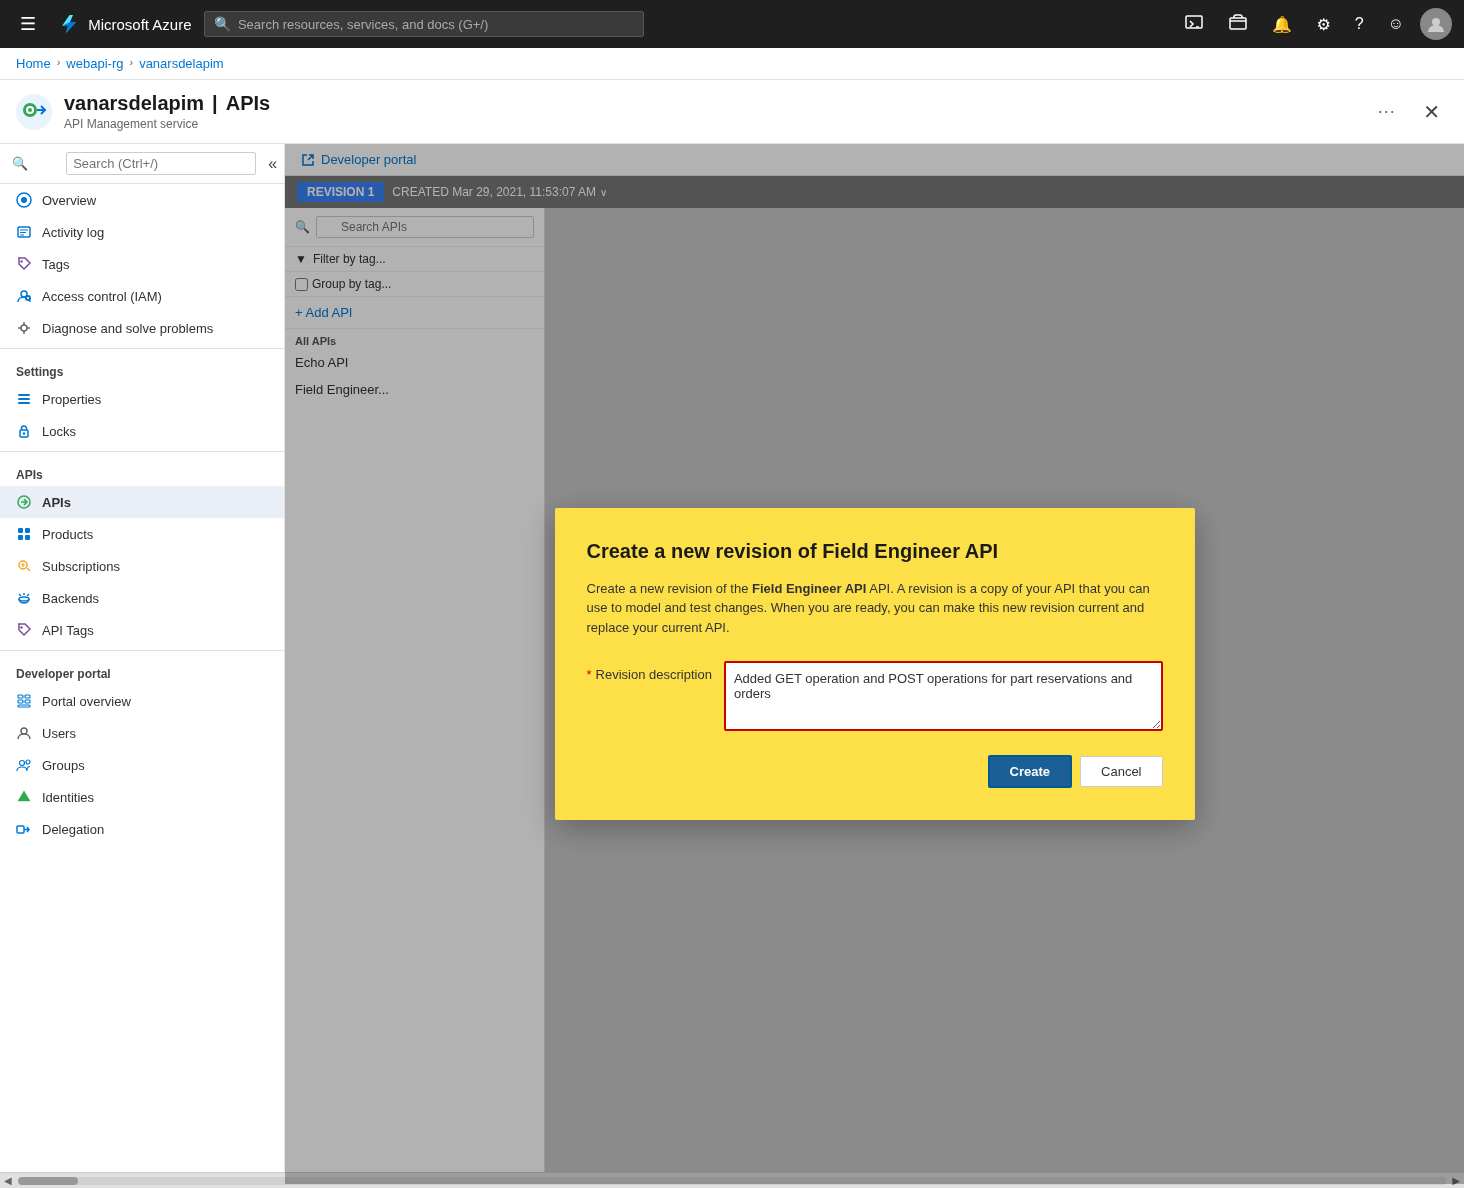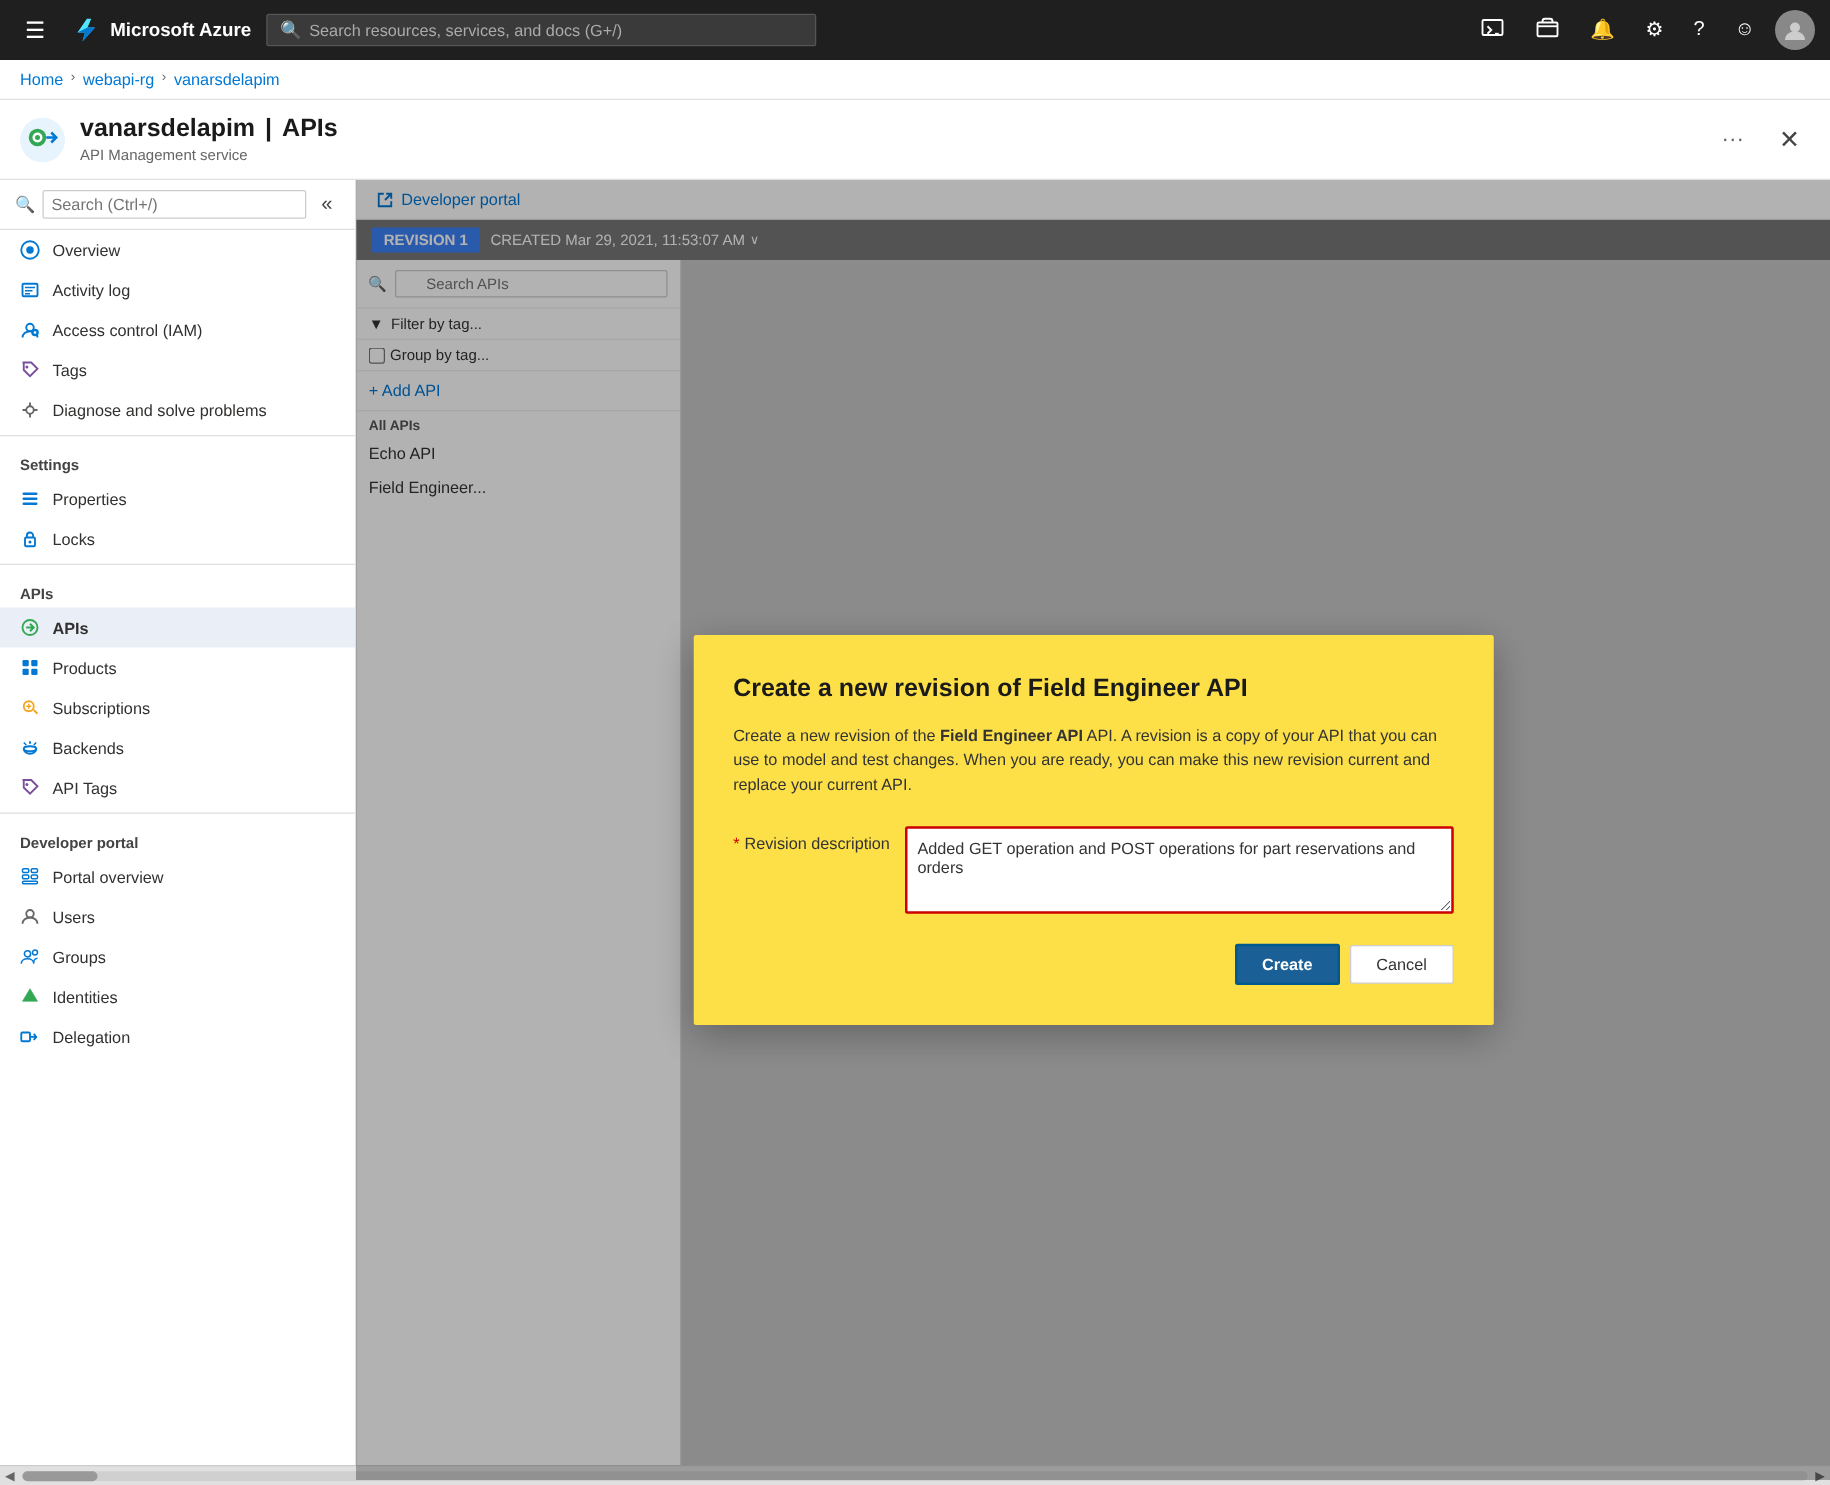--- a/index.html
+++ b/index.html
@@ -3,21 +3,21 @@
   <meta charset="utf-8">
   <style>
     * { box-sizing: border-box; margin: 0; padding: 0; }
     body { font-family: 'Segoe UI', Arial, sans-serif; font-size: 13px; background: #f3f2f1; overflow: hidden; width: 1464px; height: 1188px; }
 
     
     .topbar {
       display: flex; align-items: center; background: #1f1f1f; height: 48px; padding: 0 12px; gap: 12px; position: relative; z-index: 100;
     }
     .topbar-hamburger { color: #fff; font-size: 18px; cursor: pointer; padding: 4px 8px; }
-    .topbar-logo { display: flex; align-items: center; gap: 8px; color: #fff; font-size: 15px; font-weight: 700; white-space: nowrap; }
+    .topbar-logo { display: flex; align-items: center; gap: 8px; color: #fff; font-size: 15px; font-weight: 400; white-space: nowrap; }
     .topbar-logo-icon { width: 24px; height: 24px; }
     .topbar-search {
       display: flex; align-items: center; background: #3a3a3a; border: 1px solid #555; border-radius: 2px;
       padding: 4px 10px; gap: 6px; flex: 1; max-width: 440px; color: #ccc; font-size: 13px; cursor: text;
     }
     .topbar-search-icon { color: #aaa; font-size: 14px; }
     .topbar-right { margin-left: auto; display: flex; align-items: center; gap: 8px; }
     .topbar-icon-btn { color: #fff; font-size: 16px; padding: 6px 8px; cursor: pointer; border-radius: 2px; }
     .topbar-avatar { width: 32px; height: 32px; border-radius: 50%; background: #888; display: flex; align-items: center; justify-content: center; color: #fff; font-size: 14px; cursor: pointer; }
 
@@ -36,21 +36,21 @@
     .page-header-subtitle { font-size: 12px; color: #666; margin-top: 2px; }
     .page-header-dots { color: #666; cursor: pointer; font-size: 18px; padding: 4px 8px; }
     .page-header-close { color: #444; cursor: pointer; font-size: 20px; margin-left: auto; padding: 4px 8px; }
 
     
     .main-layout { display: flex; height: calc(1188px - 48px - 38px - 62px); background: #f3f2f1; }
 
     
     .sidebar { width: 285px; background: #fff; border-right: 1px solid #e0e0e0; display: flex; flex-direction: column; overflow-y: auto; flex-shrink: 0; }
     .sidebar-search { display: flex; align-items: center; gap: 6px; padding: 8px 12px; border-bottom: 1px solid #e0e0e0; }
-    .sidebar-search input { flex: 1; border: 1px solid #ccc; border-radius: 2px; padding: 4px 8px; font-size: 13px; color: #666; }
+    .sidebar-search input { flex: 1; border: 1px solid #ccc; border-radius: 2px; padding: 4px 8px; font-size: 13px; color: #666; margin-left: 32px; }
     .sidebar-collapse-btn { color: #444; cursor: pointer; font-size: 16px; padding: 2px 6px; }
 
     .sidebar-item { display: flex; align-items: center; gap: 10px; padding: 8px 16px; cursor: pointer; color: #323130; font-size: 13px; }
     .sidebar-item.active { background: #e9eef7; font-weight: 600; }
     .sidebar-item-icon { width: 16px; height: 16px; flex-shrink: 0; display: flex; align-items: center; justify-content: center; font-size: 14px; }
 
     .sidebar-section-label { font-size: 12px; font-weight: 600; color: #444; padding: 12px 16px 4px; text-transform: none; }
     .sidebar-divider { border: none; border-top: 1px solid #e0e0e0; margin: 4px 0; }
 
     
@@ -221,37 +221,37 @@
             <rect x="2" y="3" width="12" height="10" rx="1" stroke="#0078d4" stroke-width="1.5"></rect>
             <path d="M4 6h8M4 8.5h6M4 11h4" stroke="#0078d4" stroke-width="1.2"></path>
           </svg>
       </span>
       <span>Activity log</span>
     </div>
 
     <div class="sidebar-item">
       <span class="sidebar-item-icon">
         <svg width="16" height="16" viewBox="0 0 16 16" fill="none">
+            <path d="M2 2h7l5 5-6 6-5-5V2z" stroke="#7b4f9e" stroke-width="1.5"></path>
+            <circle cx="5.5" cy="5.5" r="1.2" fill="#7b4f9e"></circle>
+          </svg>
+      </span>
+      <span>Tags</span>
+    </div>
+
+    <div class="sidebar-item">
+      <span class="sidebar-item-icon">
+        <svg width="16" height="16" viewBox="0 0 16 16" fill="none">
             <circle cx="8" cy="6" r="3" stroke="#0078d4" stroke-width="1.5"></circle>
             <path d="M2 14c0-3 2.7-5 6-5s6 2 6 5" stroke="#0078d4" stroke-width="1.5"></path>
             <circle cx="12" cy="10" r="3" fill="#0078d4"></circle>
             <path d="M11 10h2M12 9v2" stroke="#fff" stroke-width="1.2"></path>
           </svg>
       </span>
       <span>Access control (IAM)</span>
-    </div>
-
-    <div class="sidebar-item">
-      <span class="sidebar-item-icon">
-        <svg width="16" height="16" viewBox="0 0 16 16" fill="none">
-            <path d="M2 2h7l5 5-6 6-5-5V2z" stroke="#7b4f9e" stroke-width="1.5"></path>
-            <circle cx="5.5" cy="5.5" r="1.2" fill="#7b4f9e"></circle>
-          </svg>
-      </span>
-      <span>Tags</span>
     </div>
 
     <div class="sidebar-item">
       <span class="sidebar-item-icon">
         <svg width="16" height="16" viewBox="0 0 16 16" fill="none">
             <path d="M8 2v3M8 11v3M2 8h3M11 8h3" stroke="#666" stroke-width="1.5"></path>
             <circle cx="8" cy="8" r="3" stroke="#666" stroke-width="1.5"></circle>
           </svg>
       </span>
       <span>Diagnose and solve problems</span>

